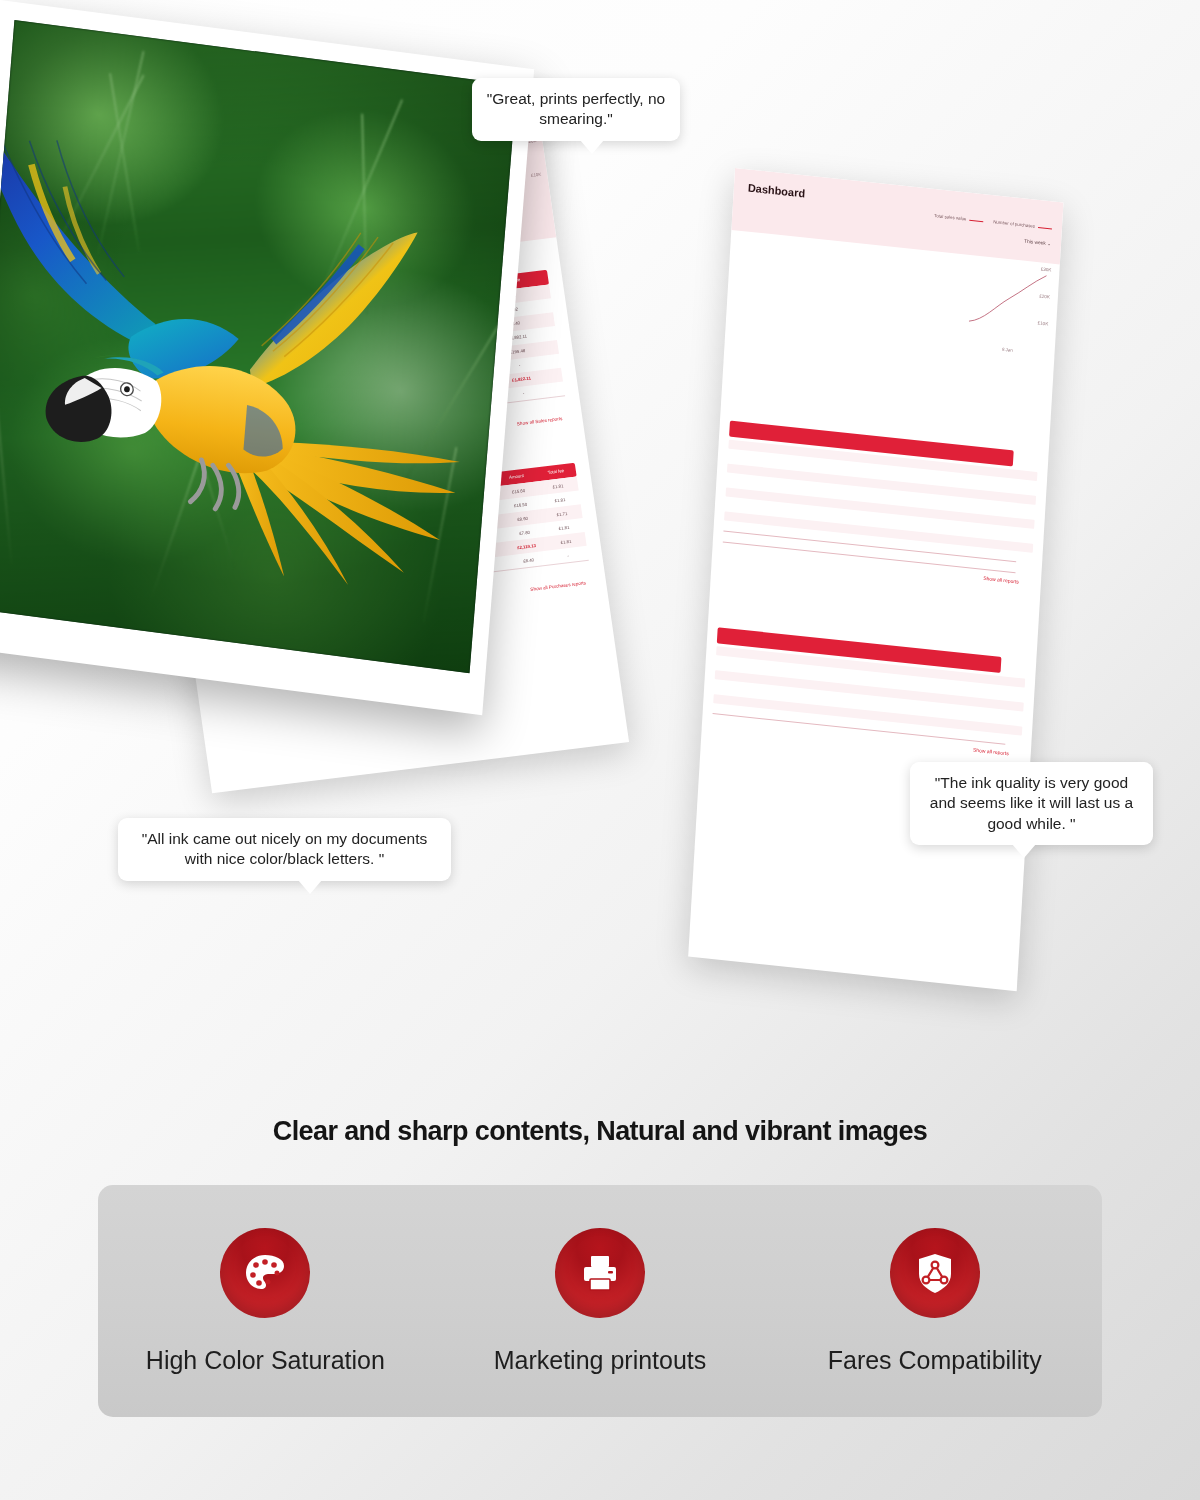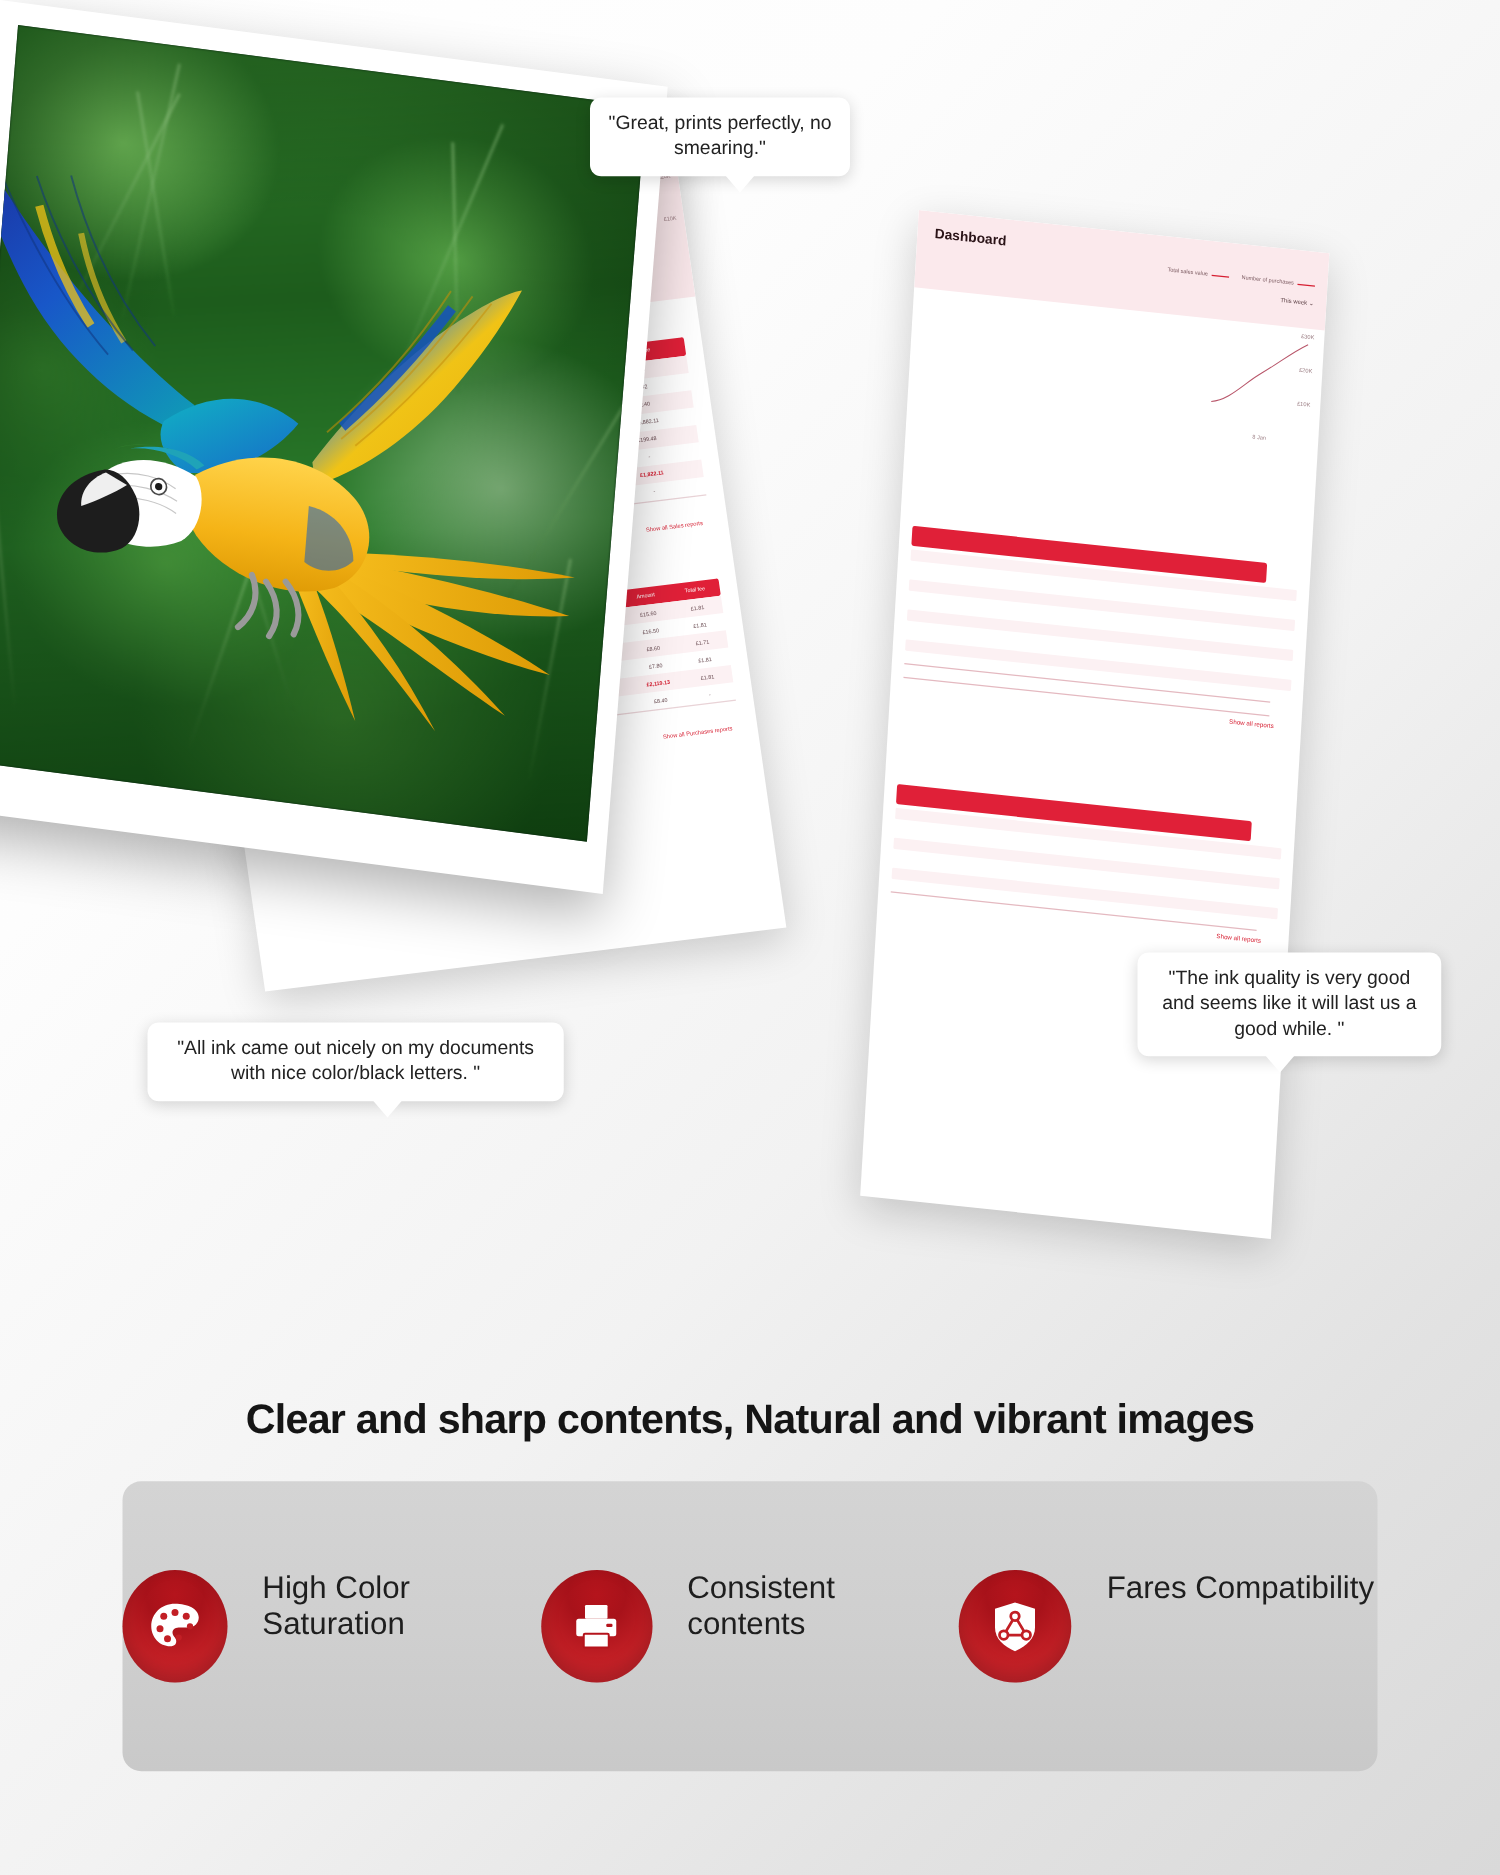--- a/index.html
+++ b/index.html
@@ -105,27 +105,27 @@
   #b2:after{left:54%;}
   #b3{left:910px;top:762px;width:215px;}
   #b3:after{left:42%;}
 
   
   .headline{position:absolute;left:0;right:0;top:1044px;text-align:center;
     font-family:"Liberation Sans Narrow","Liberation Sans",sans-serif;
     font-weight:bold;font-size:57px;color:#c21f28;letter-spacing:-.4px;
     text-shadow:1px 1px 0 rgba(120,0,10,.25);}
   .subhead{position:absolute;left:0;right:0;top:1116px;text-align:center;
-    font-weight:bold;font-size:33px;color:#151515;letter-spacing:-.6px;}
+    font-weight:bold;font-size:27px;color:#151515;letter-spacing:-.6px;}
 
   
   .features{position:absolute;left:98px;top:1185px;width:1004px;height:232px;
     background:linear-gradient(180deg,#d4d4d4 0%,#cfcfcf 52%,#c9c9c9 100%);
     border-radius:15px;display:flex;align-items:center;}
-  .feat{flex:1;display:flex;flex-direction:row;align-items:flex-start;gap:28px;}
+  .feat{flex:1;display:flex;flex-direction:column;align-items:center;gap:28px;}
   .circ{width:90px;height:90px;border-radius:50%;
     background:radial-gradient(circle at 50% 22%,#b5141c 0%,#a8121a 28%,#c21f25 62%,#d42830 100%);
     display:flex;align-items:center;justify-content:center;
     box-shadow:inset 0 -6px 14px rgba(0,0,0,.2);}
   .feat-lab{font-size:25px;color:#1e1e1e;}
 </style>
 </head>
 <body>
 
 <div class="stage">
@@ -531,21 +531,21 @@
 
     <div class="feat">
       <div class="circ">
         <svg width="48" height="48" viewBox="0 0 48 48">
           <rect x="15" y="7" width="18" height="11" rx="1" fill="#fff"></rect>
           <rect x="8" y="18" width="32" height="14" rx="2" fill="#fff"></rect>
           <rect x="32" y="22" width="5" height="2.6" rx="1" fill="#b5141c"></rect>
           <rect x="14" y="30" width="20" height="11" rx="1" fill="#fff" stroke="#b5141c" stroke-width="1.6"></rect>
         </svg>
       </div>
-      <div class="feat-lab">Consistent contents</div>
+      <div class="feat-lab">Marketing printouts</div>
     </div>
 
     <div class="feat">
       <div class="circ">
         <svg width="48" height="48" viewBox="0 0 48 48">
           <path d="M24 5 L40 10 L40 25 C 40 34, 33 40, 24 44 C 15 40, 8 34, 8 25 L8 10 Z" fill="#fff"></path>
           <g stroke="#c21f25" stroke-width="2.2" fill="none">
             <path d="M24 16 L15 31 L33 31 Z"></path>
           </g>
           <circle cx="24" cy="16" r="3.4" fill="#fff" stroke="#c21f25" stroke-width="2.2"></circle>

